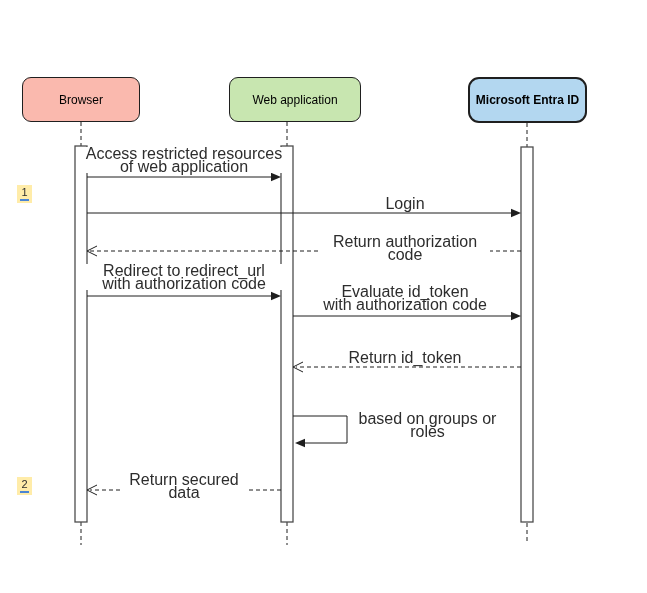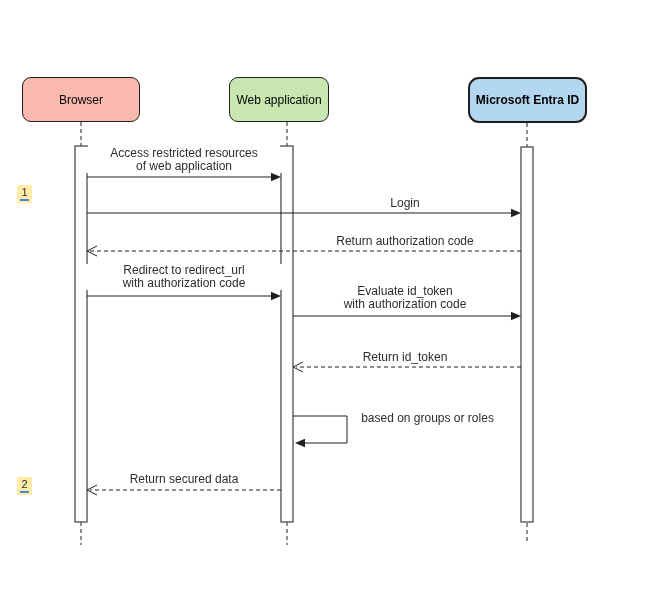--- a/index.html
+++ b/index.html
@@ -23,25 +23,25 @@
   svg.layer polygon{fill:var(--line-color,#1f1f1f);stroke:none;}
   svg.layer .open{fill:none;}
   svg.layer .noFill{fill:none;}
   
   .actor{
     position:absolute;top:77px;height:45px;display:flex;align-items:center;justify-content:center;
     border:1px solid #1f1f1f;border-radius:9px;font-size:12px;color:#000000;
     box-sizing:border-box;z-index:3;text-align:center;
   }
   .actor-browser{left:22px;width:118px;background:var(--browser-fill,#fab9ae);}
-  .actor-webapp{left:229px;width:100px;background:var(--webapp-fill,#c8e6b0);}
+  .actor-webapp{left:229px;width:132px;background:var(--webapp-fill,#c8e6b0);}
   .actor-entra{left:468px;width:119px;height:46px;background:var(--entra-fill,#b3d7f0);border-width:2px;border-radius:11px;font-weight:bold;}
   
   .msg-label{
-    position:absolute;text-align:center;font-size:12px;line-height:13px;color:#2d2d2d;z-index:4;
+    position:absolute;text-align:center;font-size:16px;line-height:13px;color:#2d2d2d;z-index:4;
   }
   .msg-label div{background:#ffffff;}
   .lbl-access{left:84px;top:147px;width:200px;}
   .lbl-login{left:355px;top:197px;width:100px;}
   .lbl-return-auth{left:320px;top:235px;width:170px;}
   .lbl-redirect{left:84px;top:264px;width:200px;}
   .lbl-request-token{left:315px;top:285px;width:180px;}
   .lbl-return-token{left:345px;top:351px;width:120px;}
   .lbl-evaluate{left:350px;top:412px;width:155px;}
   .lbl-return-data{left:122px;top:473px;width:124px;}

